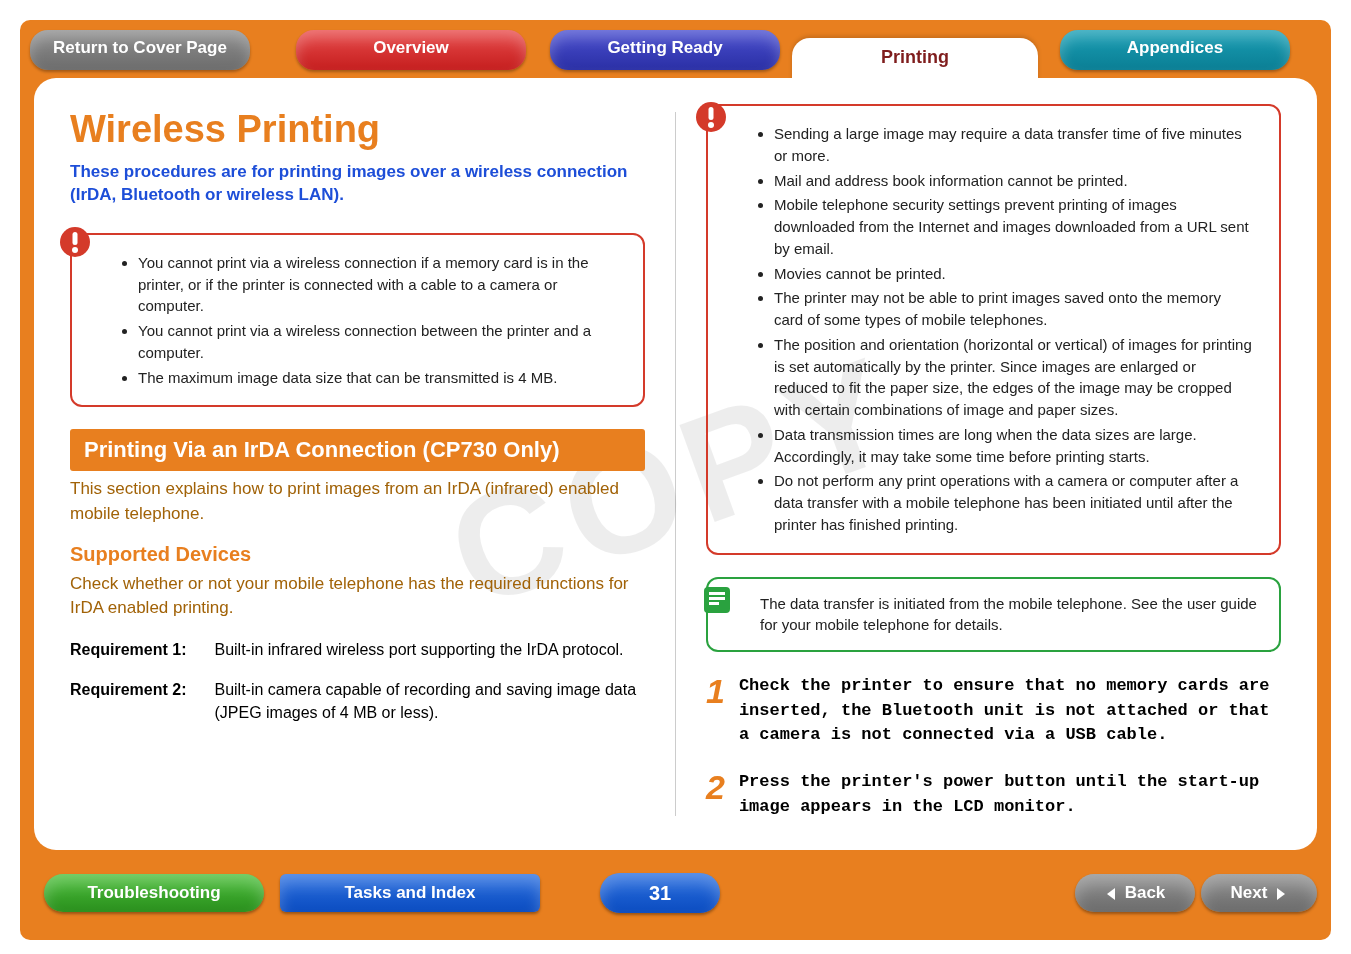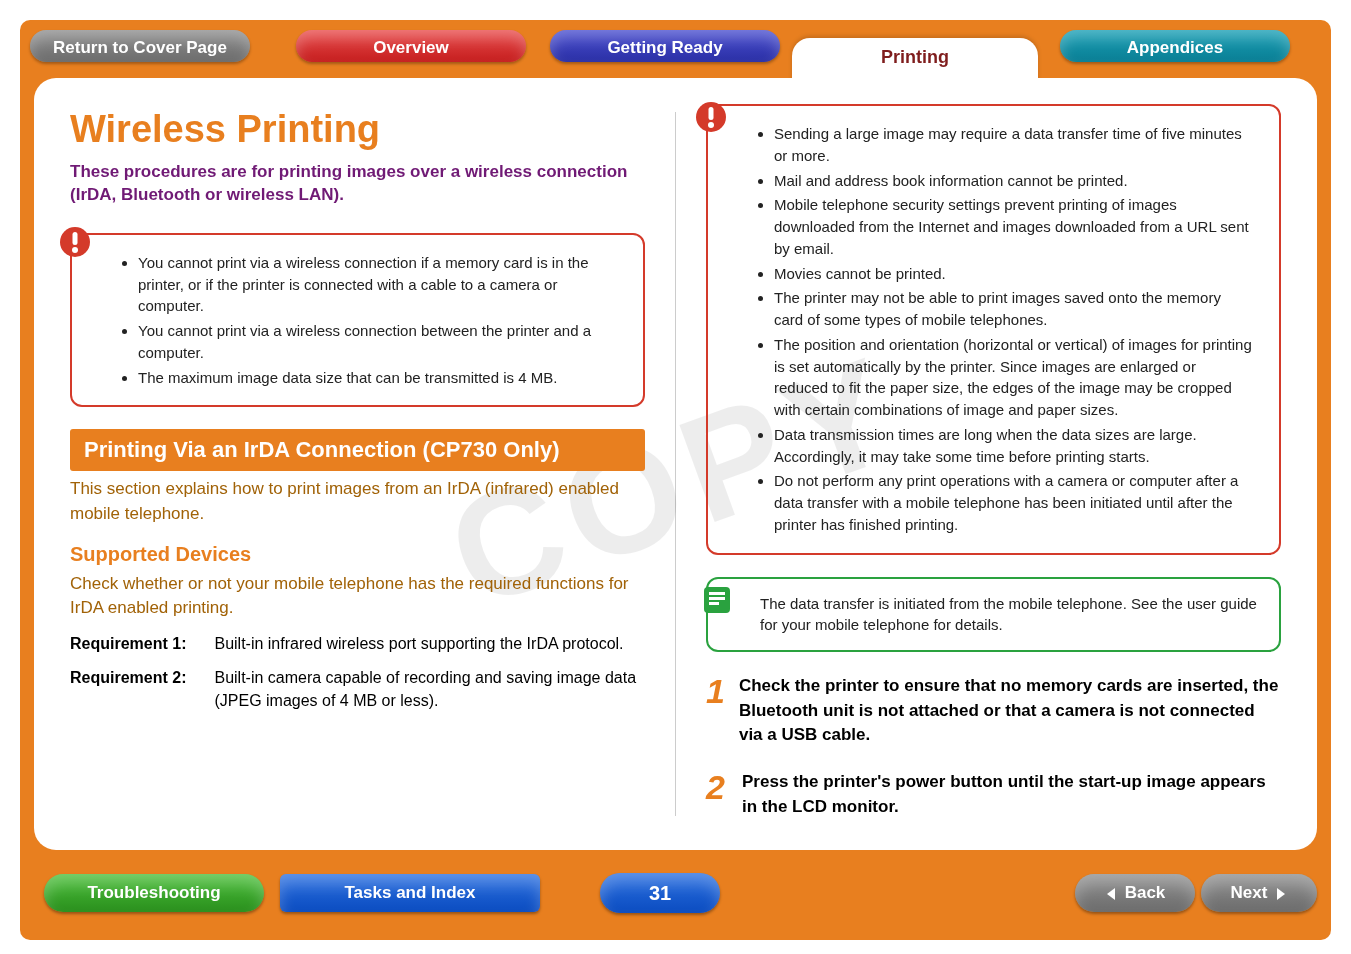--- a/index.html
+++ b/index.html
@@ -6,21 +6,21 @@
   html, body { width: 1351px; height: 954px; font-family: "Segoe UI", "Helvetica Neue", Arial, sans-serif; background: #fff; }
   #page { width: 1351px; height: 954px; position: relative; background: #fff; }
   
   #doc {
     position: absolute; left: 20px; top: 20px; width: 1311px; height: 920px;
     background: #e87f1f; border-radius: 10px;
   }
   
   .topnav { position: absolute; left: 0; right: 0; top: 10px; height: 40px; }
   .pill {
-    position: absolute; height: 32px; line-height: 36px; text-align: center;
+    position: absolute; height: 40px; line-height: 36px; text-align: center;
     border-radius: 18px; font-weight: 600; font-size: 17px; color: #fff;
     box-shadow: inset 0 8px 14px rgba(255,255,255,0.25), 0 2px 3px rgba(0,0,0,0.3);
     cursor: pointer;
   }
   .pill.gray   { background: linear-gradient(#8e8e8e,#6c6c6c); }
   .pill.red    { background: linear-gradient(#e84b4b,#c51e1e); }
   .pill.purple { background: linear-gradient(#4a4fcf,#2a2fa5); }
   .pill.teal   { background: linear-gradient(#1a9fb5,#0a7e94); }
   .tab {
     position: absolute; height: 55px; line-height: 38px; text-align: center;
@@ -35,48 +35,48 @@
     background: #fff; border-radius: 22px; padding: 30px 36px;
     display: flex; gap: 30px;
   }
   .col { flex: 1 1 0; position: relative; }
   .divider { width: 1px; background: #ccc; margin: 4px 0; }
   
   #wm { position: absolute; left: 50%; top: 50%; transform: translate(-50%,-40%) rotate(-20deg);
         font-size: 150px; font-weight: 800; letter-spacing: 10px; color: rgba(0,0,0,0.07); pointer-events:none; }
 
   h1.title { color: #e87f1f; font-size: 38px; font-weight: 800; margin-bottom: 10px; }
-  .lede { color: #701a75; font-weight: 700; font-size: 17px; line-height: 1.35; max-width: 560px; margin-bottom: 26px; }
+  .lede { color: #1d4ed8; font-weight: 700; font-size: 17px; line-height: 1.35; max-width: 560px; margin-bottom: 26px; }
 
   .callout { position: relative; border: 2px solid; border-radius: 12px; padding: 14px 18px 14px 40px; font-size: 15px; line-height: 1.45; color: #222; }
   .callout.red   { border-color: #d43a2a; }
   .callout.green { border-color: #2aa23f; }
   .callout ul { padding-left: 18px; }
   .callout li { margin: 3px 8px; }
   .callout .icon {
     position: absolute; width: 34px; height: 34px; left: -14px; top: -10px;
     display: flex; align-items: center; justify-content: center;
   }
   .icon-alert svg, .icon-note svg { width: 34px; height: 34px; }
 
   .section-bar {
     background: #e87f1f; color: #fff; font-weight: 700; font-size: 22px;
     padding: 8px 14px; border-radius: 3px; margin-top: 22px;
   }
   .body { font-size: 17px; line-height: 1.45; color: #a16207; margin-top: 6px; }
   .sub { color: #e87f1f; font-weight: 700; font-size: 20px; margin-top: 16px; }
-  .req { font-size: 16px; line-height: 1.4; margin-top: 12px; }
+  .req { font-size: 16px; line-height: 1.4; margin-top: 18px; }
   .req .lbl { font-weight: 700; display: inline-block; width: 140px; vertical-align: top; }
   .req .val { display: inline-block; width: calc(100% - 150px); vertical-align: top; }
 
   .step { display: flex; gap: 14px; margin-top: 22px; }
   .step .num { font-size: 34px; font-style: italic; font-weight: 800; line-height: 1; width: 28px; }
   .step .num.n1 { color: #e87f1f; }
   .step .num.n2 { color: #e87f1f; }
-  .step .text { font-size: 17px; font-weight: 700; line-height: 1.45; }
+  .step .text { font-size: 17px; font-weight: 700; line-height: 1.45; font-family: Liberation Mono, monospace; }
 
   
   .bottom { position: absolute; left: 0; right: 0; bottom: 18px; height: 48px; }
   .bpill {
     position: absolute; height: 38px; line-height: 38px; text-align: center;
     border-radius: 19px; font-weight: 700; font-size: 17px; color: #fff;
     box-shadow: inset 0 10px 15px rgba(255,255,255,0.25), 0 2px 3px rgba(0,0,0,0.35);
     cursor: pointer;
   }
   .bpill.green { background: linear-gradient(#4bbf3a,#2a8f1d); }

